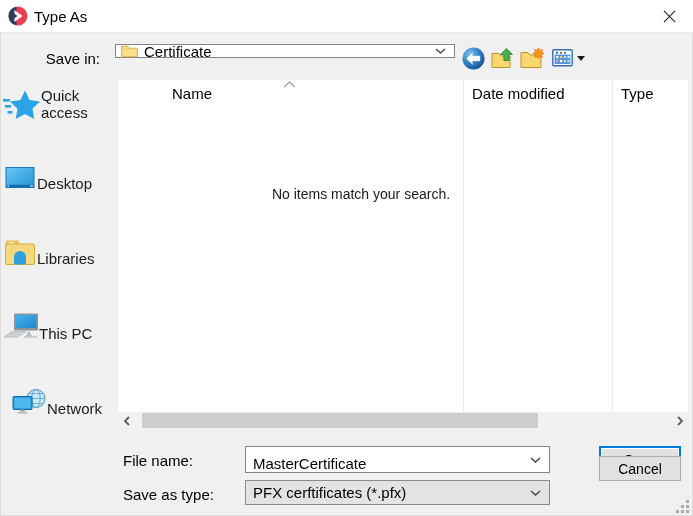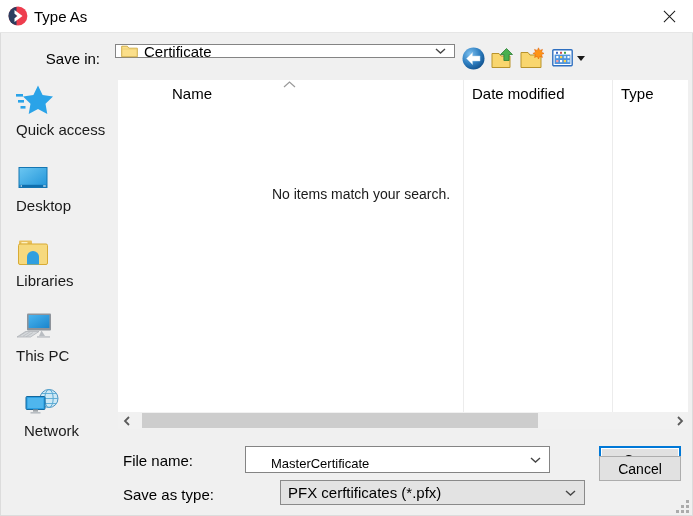--- a/index.html
+++ b/index.html
@@ -19,43 +19,43 @@
   .location-combo{position:absolute;left:115px;top:44px;width:340px;height:14px;padding-left:5px;cursor:default;}
   .location-combo .txt{font-size:15px;color:#000;margin-left:6px;}
   .chev{margin-left:auto;padding:0 8px;display:flex;align-items:center;}
   .tbtn{position:absolute;top:45px;width:27px;height:26px;background:transparent;border:none;
         display:flex;align-items:center;justify-content:center;cursor:pointer;padding:0;}
   .viewbtn{width:40px;}
   .dd-arrow{width:0;height:0;border-left:4px solid transparent;border-right:4px solid transparent;
             border-top:5px solid #1a1a1a;margin-left:4px;}
   
   .sidebar{position:absolute;left:0;top:78px;width:113px;height:438px;}
-  .side-item{position:absolute;left:16px;width:113px;display:flex;flex-direction:column;
-             align-items:flex-start;cursor:pointer;}
+  .side-item{position:absolute;left:3px;width:113px;display:flex;flex-direction:row;
+             align-items:flex-end;cursor:pointer;}
   .side-item .ic{height:34px;display:flex;align-items:flex-end;justify-content:center;}
   .side-item .lbl{margin-top:5px;font-size:15px;color:#1a1a1a;}
   
   .list{position:absolute;left:118px;top:80px;width:570px;height:332px;background:#fff;}
   .col-div{position:absolute;top:0;width:1px;height:332px;background:#ececec;}
   .hdr{position:absolute;top:5px;font-size:15px;color:#000;cursor:default;}
   .sortglyph{position:absolute;left:165px;top:1px;}
   .empty-msg{position:absolute;left:0;top:106px;width:486px;text-align:center;
              font-size:14px;color:#1a1a1a;}
   
   .hscroll{position:absolute;left:118px;top:412px;width:570px;height:17px;background:#f1f1f1;}
   .harrow{position:absolute;top:0;width:17px;height:17px;display:flex;align-items:center;
           justify-content:center;cursor:pointer;}
   .hthumb{position:absolute;left:24px;top:1px;width:396px;height:15px;background:#cdcdcd;cursor:pointer;}
   
   .f-label{position:absolute;left:123px;font-size:15px;color:#000;}
   .fname-combo{position:absolute;left:245px;top:446px;width:305px;height:27px;}
-  .fname-combo input{flex:1;border:none;outline:none;font-size:13px;padding:8px 0 0 7px;
-                     background:transparent;height:100%;margin-left:18px;}
+  .fname-combo input{flex:1;border:none;outline:none;font-size:15px;padding:8px 0 0 7px;
+                     background:transparent;height:100%;}
   .ftype-combo{position:absolute;left:245px;top:480px;width:305px;height:25px;background:#e3e3e3;
-               border:1px solid #8a8a8a;padding-left:7px;cursor:default;margin-left:35px;}
+               border:1px solid #8a8a8a;padding-left:7px;cursor:default;}
   .ftype-combo .txt{font-size:15px;color:#000;}
   .btn{position:absolute;left:599px;width:82px;font-size:14px;color:#000;background:#e1e1e1;
        cursor:pointer;}
   .save-btn{top:446px;height:27px;border:2px solid #0078d7;box-shadow:inset 0 0 0 1px #ffffff;}
   .cancel-btn{top:456px;height:25px;border:1px solid #adadad;}
   
   .grip{position:absolute;right:4px;bottom:3px;width:13px;height:13px;}
   .grip i{position:absolute;left:0;top:10px;width:3px;height:3px;background:#ababab;
           box-shadow:5px 0 #ababab,10px 0 #ababab,5px -5px #ababab,10px -5px #ababab,10px -10px #ababab;}
 </style>

